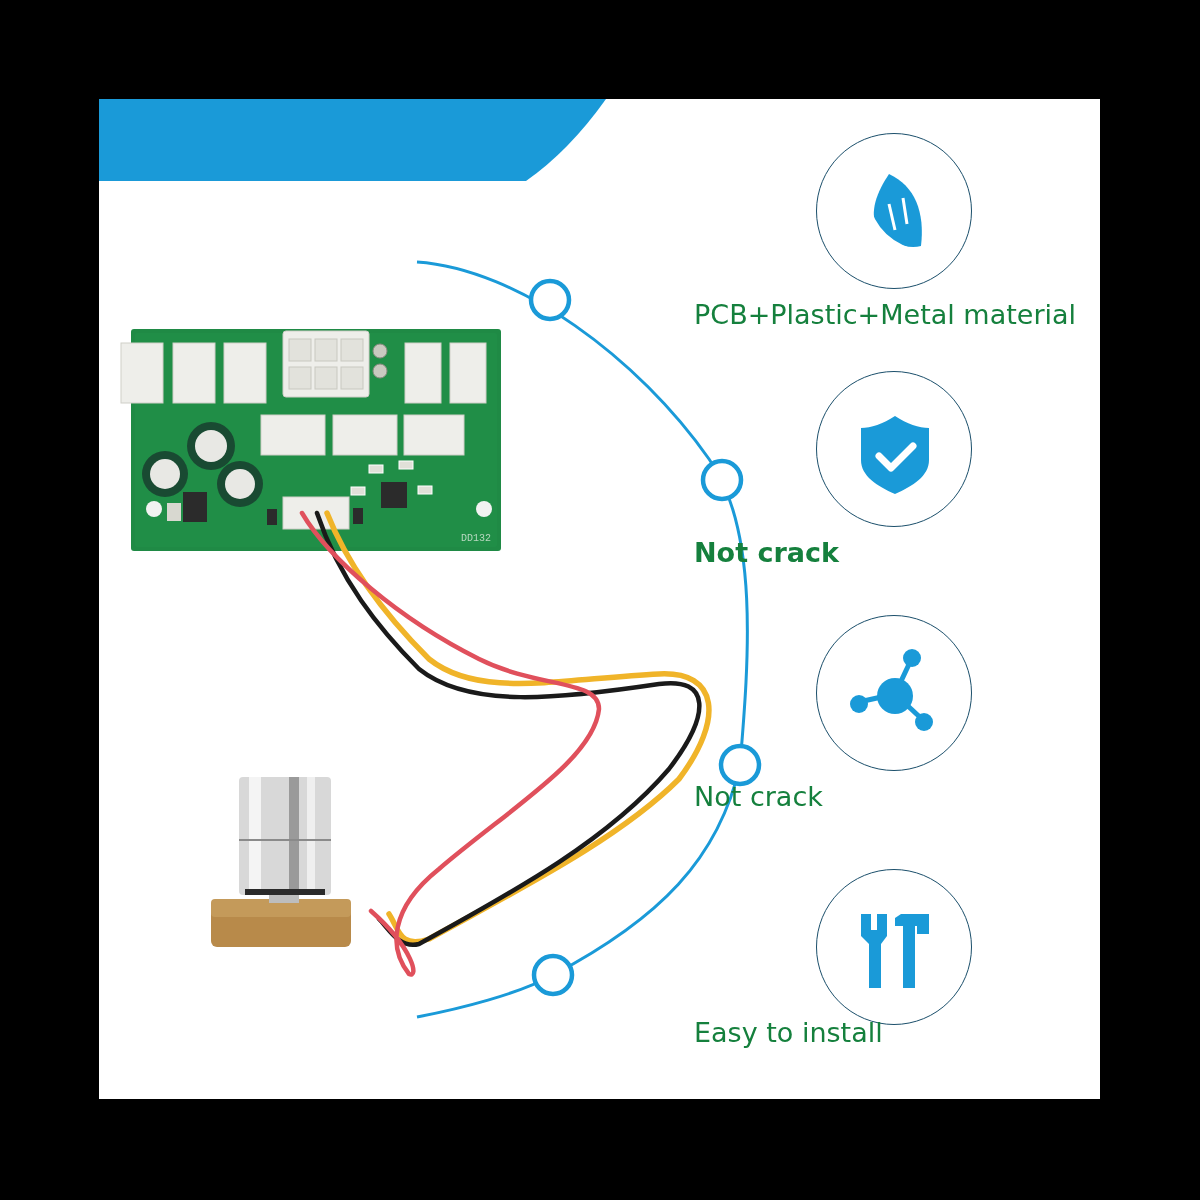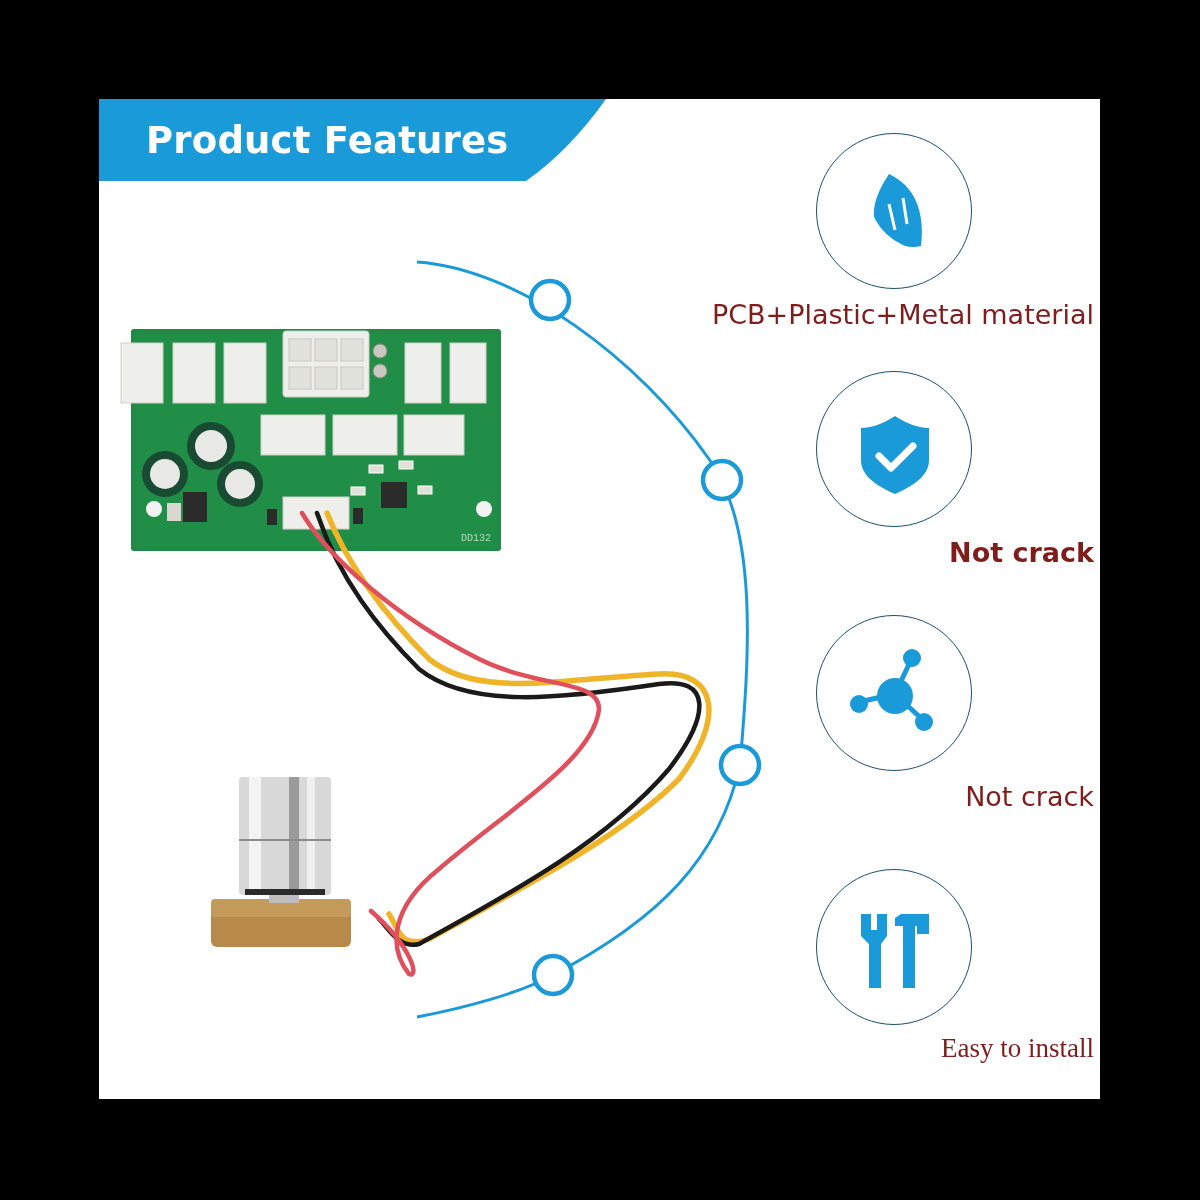--- a/index.html
+++ b/index.html
@@ -5,32 +5,31 @@
   html,body{margin:0;padding:0;}
   body{width:1200px;height:1200px;background:#000;position:relative;overflow:hidden;font-family:"Liberation Sans",sans-serif;}
   .panel{position:absolute;left:99px;top:99px;width:1001px;height:1000px;background:#fff;overflow:hidden;}
   .banner{position:absolute;left:0;top:0;width:520px;height:82px;}
   .banner svg{position:absolute;left:0;top:0;}
   .banner-title{position:absolute;left:47px;top:20px;font-size:37px;font-weight:bold;color:#fff;letter-spacing:0.2px;font-family:"DejaVu Sans",sans-serif;}
   .scene{position:absolute;left:0;top:0;width:1001px;height:1000px;}
   .feature{position:absolute;width:400px;text-align:center;}
   .feature .ring{position:absolute;width:156px;height:156px;border:1.6px solid #1b4f6b;border-radius:50%;box-sizing:border-box;}
   .feature .ring svg{position:absolute;left:0;top:0;}
-  .feature .label{position:absolute;left:0;width:400px;text-align:right;color:#7f1d1d;font-size:27px;font-family:"DejaVu Sans",sans-serif;white-space:nowrap;}
+  .feature .label{position:absolute;left:0;width:400px;text-align:left;color:#15803d;font-size:27px;font-family:"DejaVu Sans",sans-serif;white-space:nowrap;}
 </style>
 </head>
 <body>
 
 <div class="panel">
 
   <div class="banner">
     <svg width="520" height="82" viewBox="0 0 520 82">
       <path d="M0 0 L507 0 Q470 52 427 82 L0 82 Z" fill="#1a9ad8"></path>
     </svg>
-    <div class="banner-title">Product Features</div>
   </div>
 
   <svg class="scene" width="1001" height="1000" viewBox="0 0 1001 1000">
 
     <path d="M318 163 C 420 170, 540 260, 610 360 C 660 430, 650 560, 641 666 C 620 760, 560 820, 454 876 C 420 895, 360 910, 318 918" fill="none" stroke="#1a9ad8" stroke-width="3"></path>
     <g>
       <circle cx="451" cy="201" r="19" fill="#fff" stroke="#1a9ad8" stroke-width="4.5"></circle>
       <circle cx="623" cy="381" r="19" fill="#fff" stroke="#1a9ad8" stroke-width="4.5"></circle>
       <circle cx="641" cy="666" r="19" fill="#fff" stroke="#1a9ad8" stroke-width="4.5"></circle>
       <circle cx="454" cy="876" r="19" fill="#fff" stroke="#1a9ad8" stroke-width="4.5"></circle>
@@ -145,16 +144,16 @@
     <div class="label" style="top:166px;">Not crack</div>
   </div>
 
   <div class="feature" style="left:595px;top:770px;">
     <div class="ring" style="left:122px;top:0;">
       <svg width="156" height="156" viewBox="0 0 156 156">
         <path d="M44 44 L 54 44 L 54 60 L 60 60 L 60 44 L 70 44 L 70 66 L 64 74 L 64 118 L 52 118 L 52 74 L 44 66 Z" fill="#1a9ad8"></path>
         <path d="M78 48 L 84 44 L 112 44 L 112 64 L 100 64 L 100 56 L 98 56 L 98 118 L 86 118 L 86 56 L 78 56 Z" fill="#1a9ad8"></path>
       </svg>
     </div>
-    <div class="label" style="top:164px;font-family:Liberation Serif, serif;">Easy to install</div>
+    <div class="label" style="top:148px;">Easy to install</div>
   </div>
 
 </div>
 
 </body></html>

